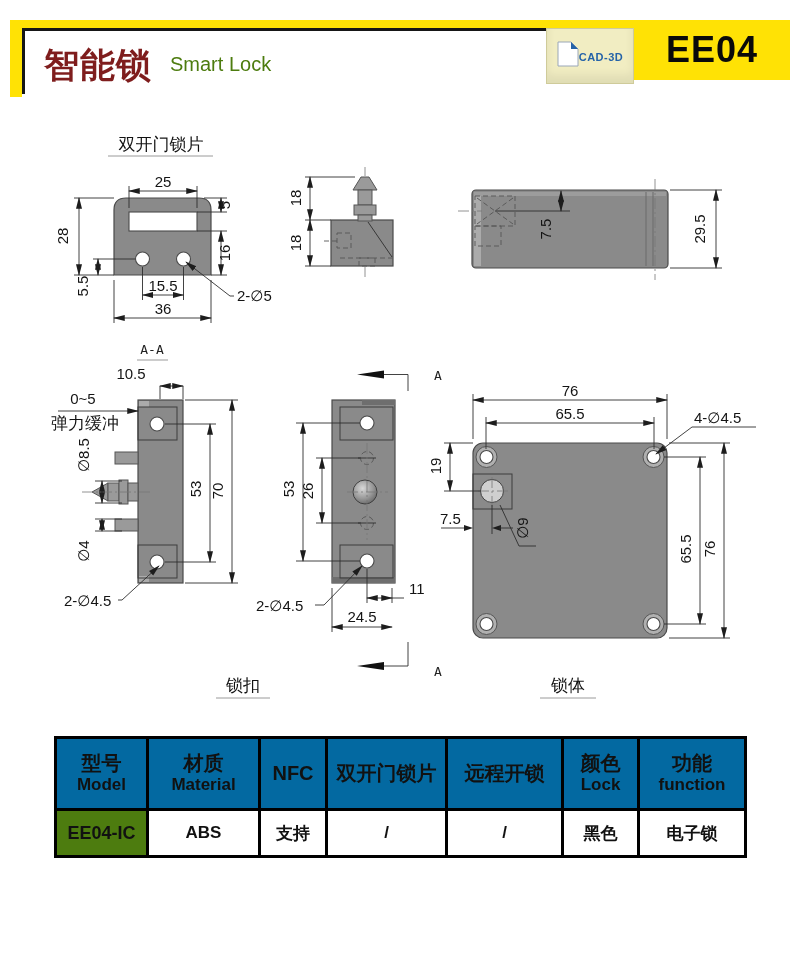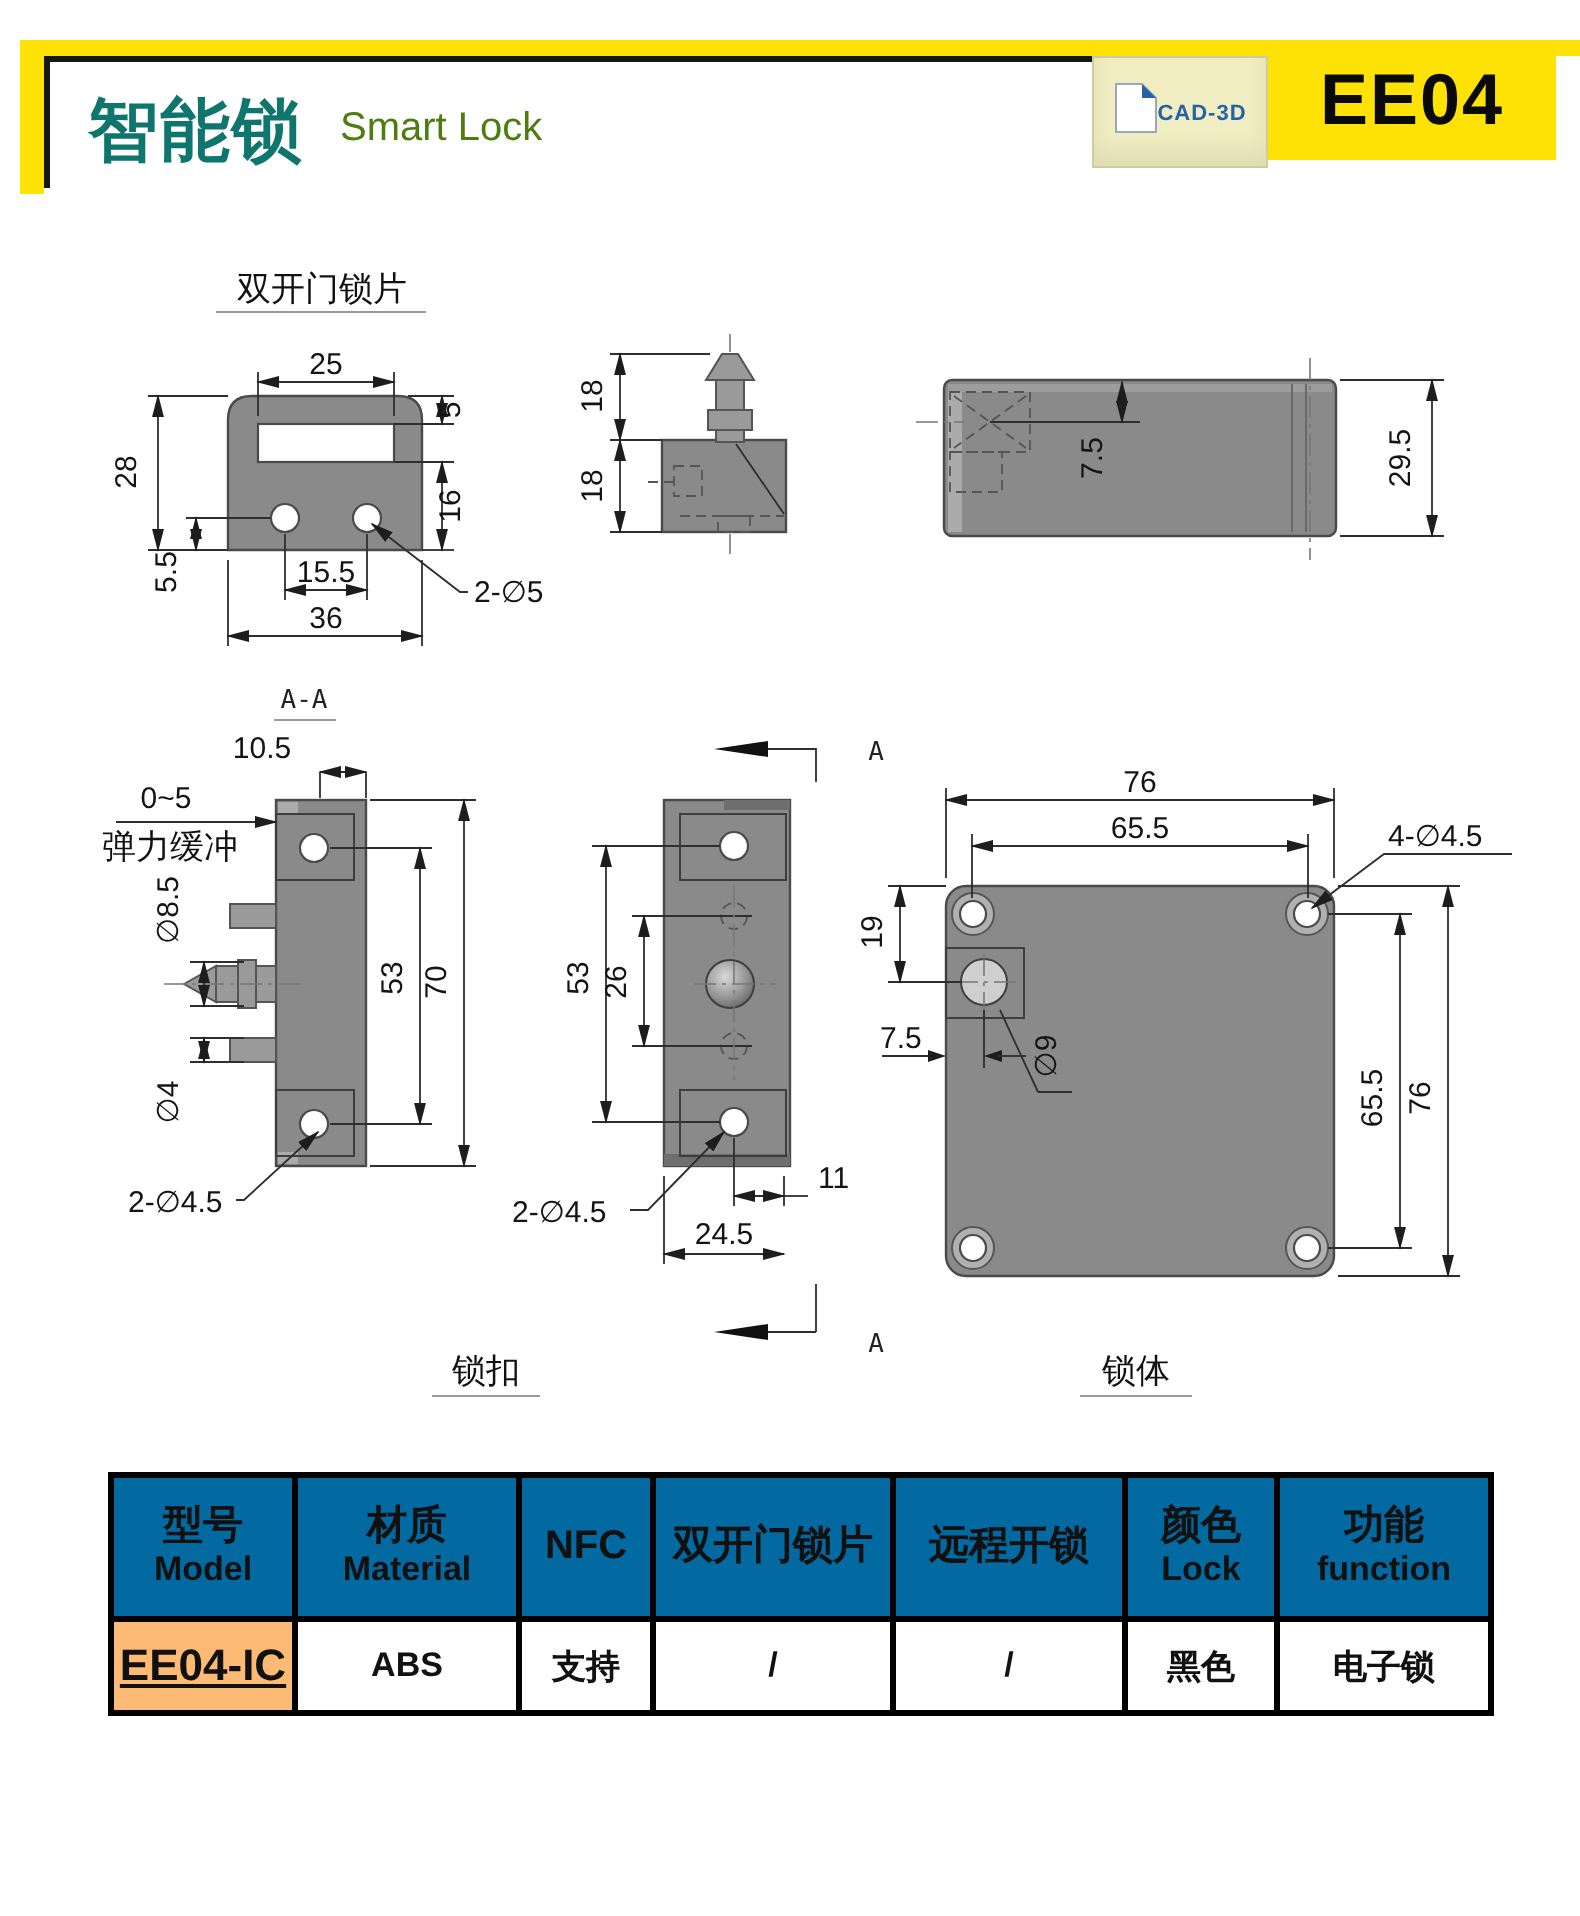--- a/index.html
+++ b/index.html
@@ -4,27 +4,27 @@
 <style>
   html,body{margin:0;padding:0;}
   body{width:790px;height:958px;position:relative;background:#fff;overflow:hidden;
        font-family:"Liberation Sans","DejaVu Sans",sans-serif;color:#111;}
 
   
   .strip-top{position:absolute;left:10px;top:20px;width:780px;height:8px;background:#FFE205;}
   .bar-left{position:absolute;left:10px;top:20px;width:12px;height:77px;background:#FFE205;}
   .line-black-h{position:absolute;left:22px;top:28px;width:524px;height:3px;background:#161616;}
   .line-black-v{position:absolute;left:22px;top:28px;width:3px;height:66px;background:#161616;}
-  .title-zh{position:absolute;left:44px;top:42px;font-size:35px;font-weight:800;letter-spacing:1px;color:#0f766e;}
+  .title-zh{position:absolute;left:44px;top:42px;font-size:35px;font-weight:800;letter-spacing:1px;color:#7f1d1d;}
   .title-en{position:absolute;left:170px;top:53px;font-size:20px;font-weight:400;color:#4d7c0f;}
   .cad-badge{position:absolute;left:546px;top:28px;width:88px;height:56px;background:#F1EDC2;
              border:1px solid #cfcb9a;box-sizing:border-box;display:flex;flex-direction:row;
              align-items:center;justify-content:center;box-shadow:inset 0 -8px 10px rgba(0,0,0,.07);}
   .cad-badge .cad-label{font-size:11px;font-weight:700;color:#2563A8;letter-spacing:.5px;margin-top:2px;}
-  .ee-block{position:absolute;left:634px;top:20px;width:144px;height:60px;background:#FFE205;
+  .ee-block{position:absolute;left:634px;top:20px;width:156px;height:60px;background:#FFE205;
             display:flex;align-items:center;justify-content:center;}
   .ee-block span{font-size:36px;font-weight:700;color:#0a0a0a;letter-spacing:1px;}
 
   
   svg.drawings{position:absolute;left:0;top:0;}
   .part{fill:#8A8A8A;stroke:#4A4A4A;stroke-width:1.2;}
   .part2{fill:#9A9A9A;stroke:#555;stroke-width:1;}
   .lite{fill:#ABABAB;stroke:none;}
   .dark{fill:#6E6E6E;stroke:none;}
   .hole{fill:#ffffff;stroke:#4A4A4A;stroke-width:1.1;}
@@ -40,21 +40,21 @@
   text.cjk{font-size:17px;fill:#111;}
   text.cad{font-size:13px;fill:#222;font-family:"DejaVu Sans Mono","Liberation Sans",monospace;}
 
   
   table.spec{position:absolute;left:54px;top:736px;border-collapse:collapse;table-layout:fixed;}
   table.spec td,table.spec th{border:3px solid #000;text-align:center;vertical-align:middle;padding:0;}
   table.spec th{background:#0369a1;height:69px;}
   table.spec td{height:44px;font-size:17px;font-weight:700;}
   table.spec th .l1{font-size:20px;font-weight:700;line-height:1.15;}
   table.spec th .l2{font-size:17px;font-weight:700;line-height:1.15;}
-  table.spec td.model{background:#fdba74;font-size:22px;text-decoration:underline;}
+  table.spec td.model{background:#4d7c0f;font-size:18px;}
 </style>
 </head>
 <body>
 
 <div class="strip-top"></div>
 <div class="bar-left"></div>
 <div class="line-black-h"></div>
 <div class="line-black-v"></div>
 <div class="title-zh">智能锁</div>
 <div class="title-en">Smart Lock</div>

